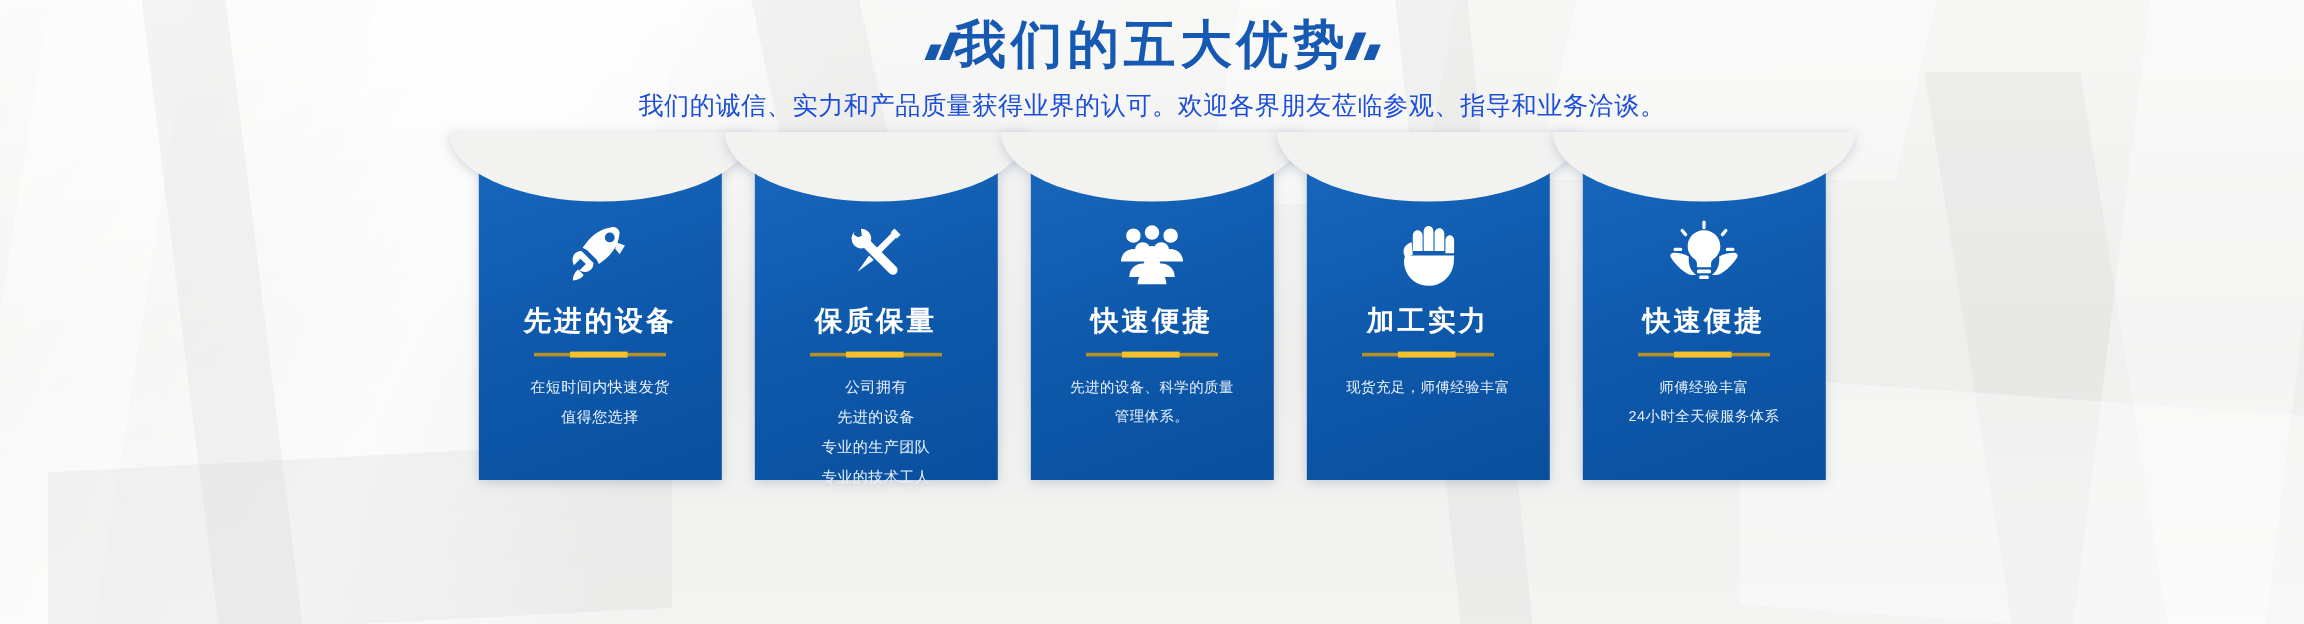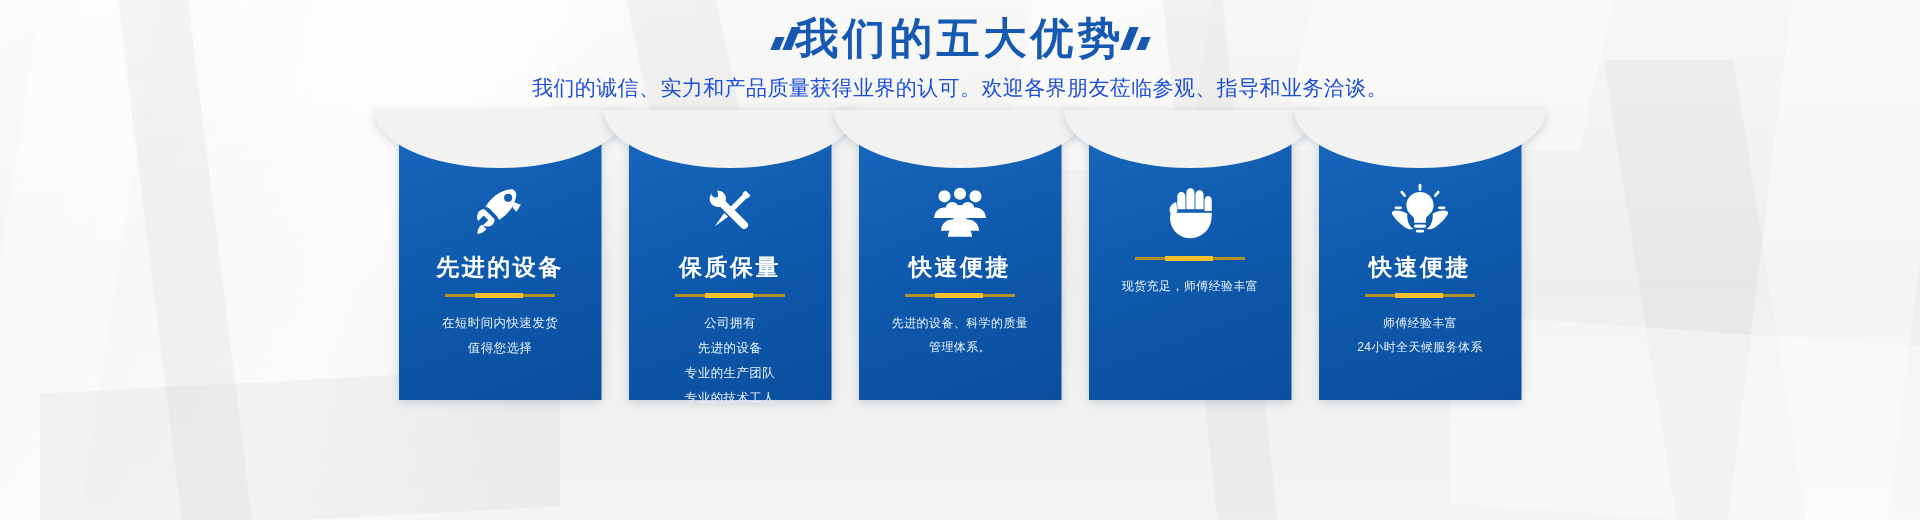--- a/index.html
+++ b/index.html
@@ -211,20 +211,21 @@
       <div class="card-icon">
         <svg width="52" height="58" viewBox="0 0 56 64" fill="#fff">
           <path d="M14 16c0-2.8 2-5 4.5-5S23 13.2 23 16v14h-9z"></path>
           <path d="M24 12c0-2.8 2-5 4.5-5S33 9.2 33 12v18h-9z"></path>
           <path d="M34 14c0-2.8 2-5 4.5-5S43 11.2 43 14v16h-9z"></path>
           <path d="M44 20c0-2.6 1.8-4.6 4-4.6S52 17.4 52 20v12h-8z"></path>
           <path d="M13 22c-4.6 1.2-7.5 4.6-7.5 8.6 0 2.1.9 4 2.4 5.6l6.1-3z"></path>
           <path d="M7 34c-1.2 3.4-1.4 7-.5 10.6C9 55 18 62 28.6 62 40.4 62 50 53 51.6 41.6c.3-2.2.4-5 .4-7.6H12z"></path>
         </svg>
       </div>
+      <div class="card-title">加工实力</div>
       <div class="divider"></div>
       <div class="card-body">
         <div>现货充足，师傅经验丰富</div>
       </div>
     </div>
   </div>
 
   <div class="card">
     <div class="panel"></div>
     <div class="notch"></div>

